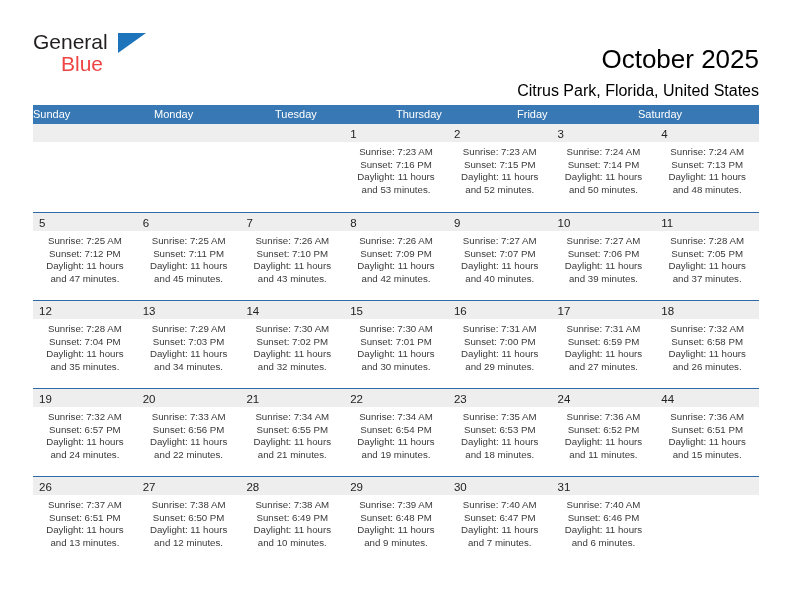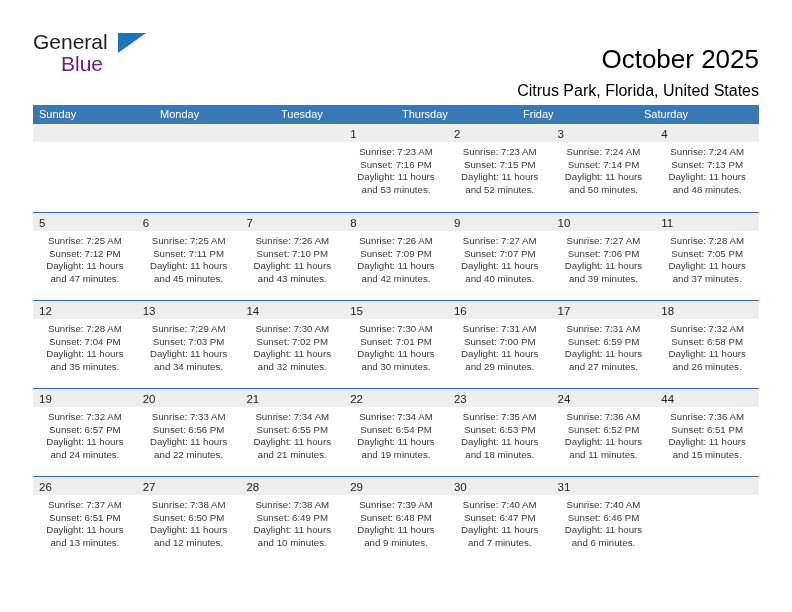--- a/index.html
+++ b/index.html
@@ -43,21 +43,21 @@
     font-size: 21px;
     letter-spacing: 0px;
     color: #231f20;
     line-height: 24px;
   }
   .brand-blue {
     position: absolute;
     left: 28px;
     top: 22px;
     font-size: 21px;
-    color: #701a75;
+    color: #ef4444;
     line-height: 24px;
   }
   .brand-triangle {
     position: absolute;
     left: 85px;
     top: 3px;
     width: 0;
     height: 0;
     border-left: 28px solid #1d74bb;
     border-bottom: 20px solid transparent;
@@ -90,21 +90,20 @@
     width: 726px;
   }
   .weekday-row {
     display: flex;
     background: #3878b4;
     height: 19px;
   }
   .weekday {
     flex: 1 1 0;
     box-sizing: border-box;
-    padding-left: 6px;
     color: #ffffff;
     font-size: 11px;
     line-height: 19px;
     white-space: nowrap;
     overflow: hidden;
   }
 
   .week-row {
     display: flex;
     border-top: 1.5px solid #2e6ba8;

